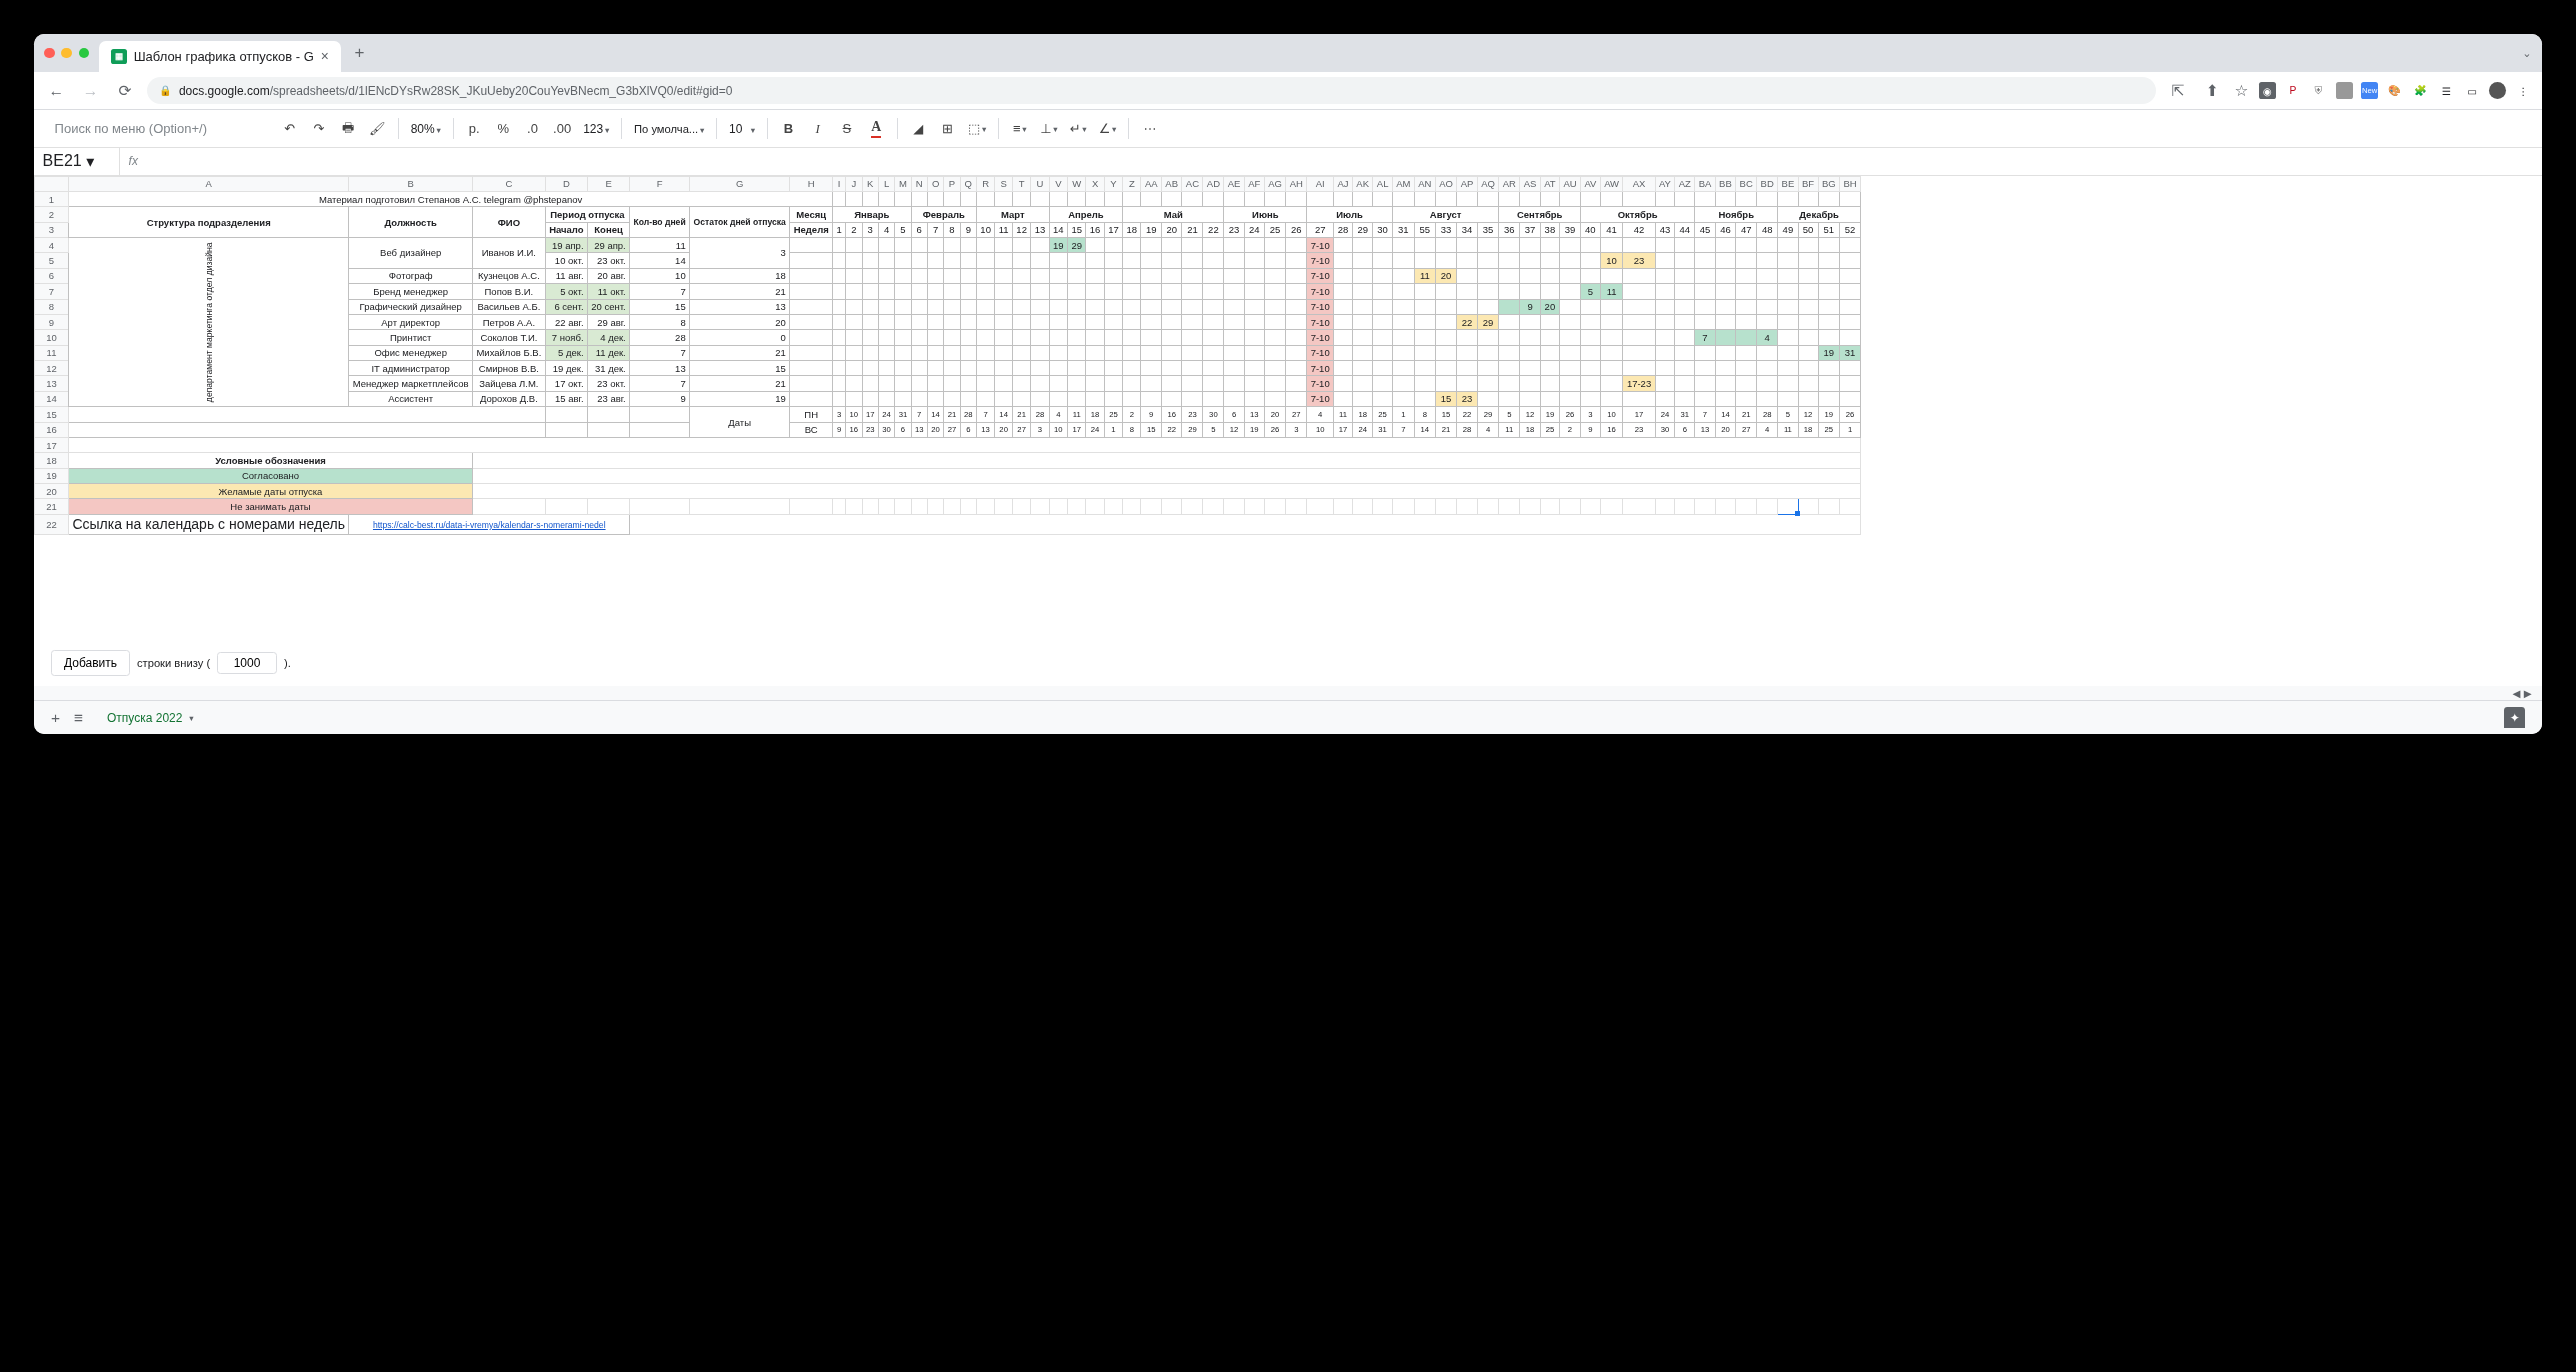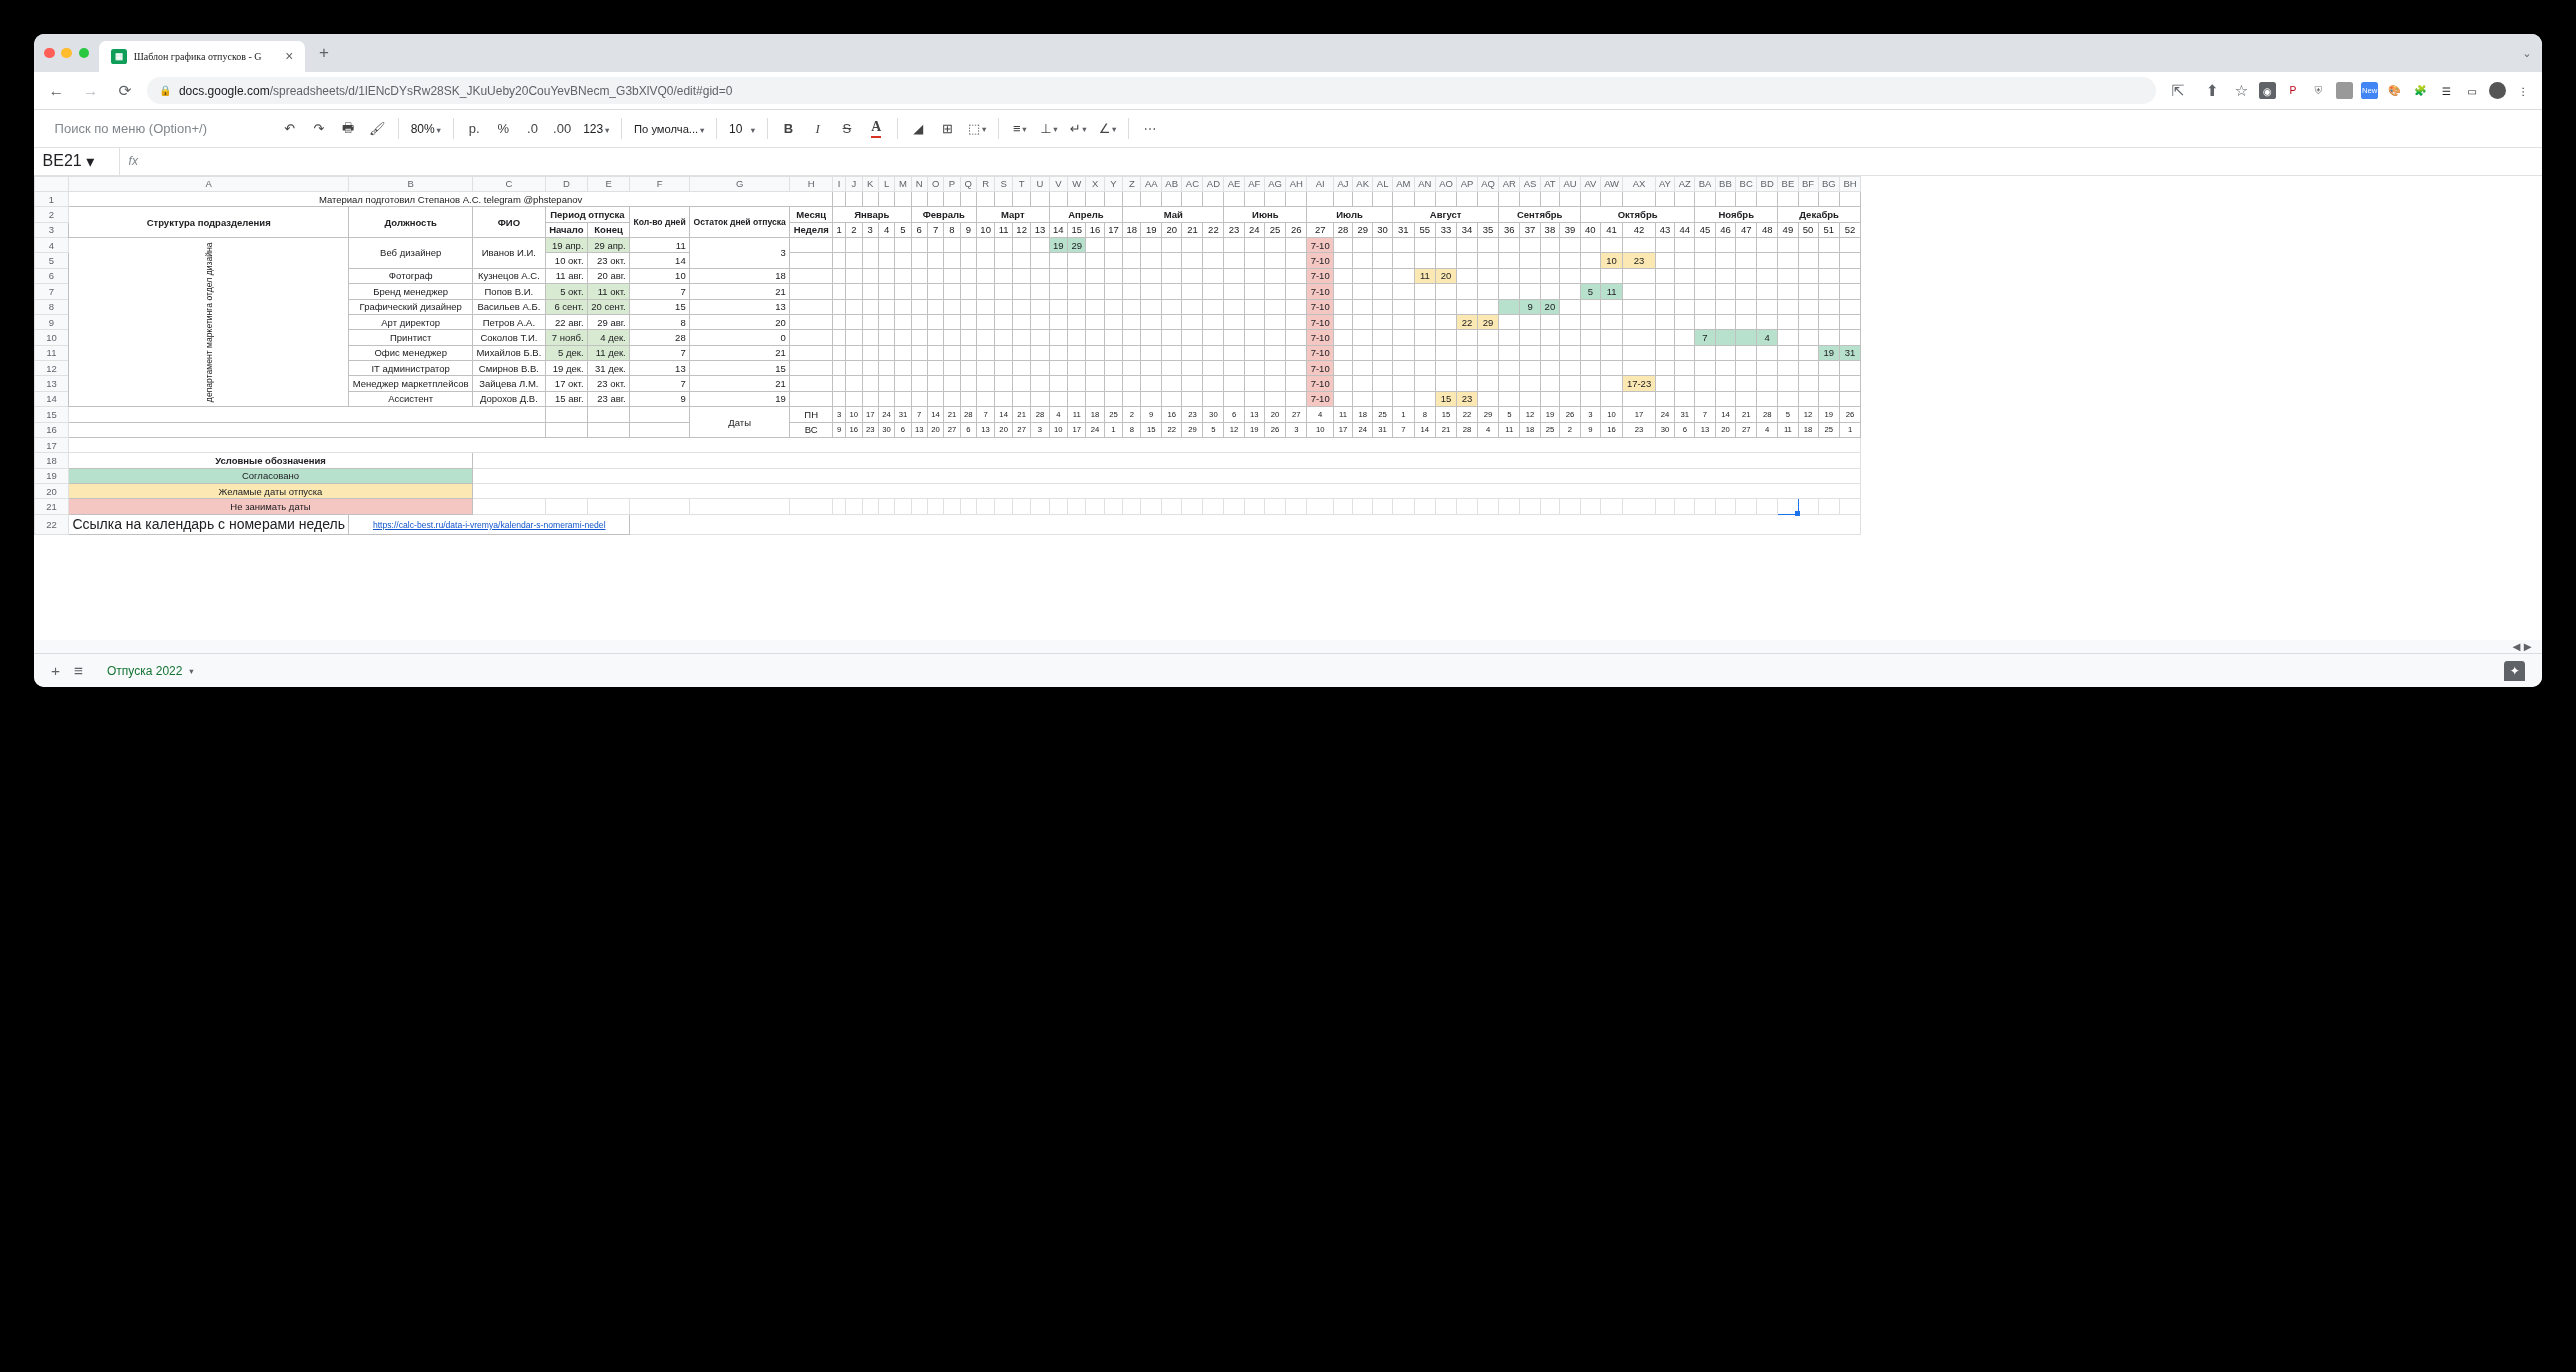--- a/index.html
+++ b/index.html
@@ -6,21 +6,21 @@
 body { background: #000; font-family: Arial, sans-serif; font-size: 11.2px; color: #202124; }
 .window { background: #fff; border-radius: 10.3px; margin: 34px; overflow: hidden; box-shadow: 0 8.6px 34px rgba(0,0,0,0.5); }
 .tabbar { background: #dee1e6; height: 38px; display: flex; align-items: center; padding: 0 10.3px; }
 .traffic { display: flex; gap: 6.9px; margin-right: 10.3px; }
 .traffic span { width: 10.3px; height: 10.3px; border-radius: 50%; display: block; }
 .tl-red { background: #ff5f57; }
 .tl-yellow { background: #febc2e; }
 .tl-green { background: #28c840; }
 .tab { background: #fff; border-radius: 6.9px 6.9px 0 0; padding: 6.9px 12px; display: flex; align-items: center; gap: 6.9px; height: 31px; margin-top: 6.9px; min-width: 206px; }
 .favicon { width: 15.5px; height: 15.5px; background: #0f9d58; border-radius: 2.6px; display: flex; align-items: center; justify-content: center; color: #fff; font-size: 8.6px; font-weight: bold; }
-.tab-title { font-size: 10px; flex: 1; white-space: nowrap; overflow: hidden; text-overflow: ellipsis; font-family: Liberation Serif, serif; }
+.tab-title { font-size: 13px; flex: 1; white-space: nowrap; overflow: hidden; text-overflow: ellipsis; }
 .tab-close { color: #5f6368; font-size: 13.8px; cursor: pointer; }
 .newtab { color: #5f6368; font-size: 17px; margin-left: 13.8px; cursor: pointer; }
 .expand { margin-left: auto; color: #5f6368; cursor: pointer; }
 .addrbar { background: #fff; height: 38px; display: flex; align-items: center; padding: 0 10.3px; gap: 10.3px; border-bottom: 0.9px solid #dadce0; }
 .nav-btn { width: 24px; height: 24px; display: flex; align-items: center; justify-content: center; color: #5f6368; cursor: pointer; font-size: 15.5px; }
 .nav-btn.disabled { color: #bdc1c6; }
 .url-field { flex: 1; background: #f1f3f4; border-radius: 17px; height: 27.5px; display: flex; align-items: center; padding: 0 12px; gap: 6.9px; font-size: 12px; }
 .lock { font-size: 10.3px; color: #5f6368; }
 .url-text { color: #202124; }
 .url-text .domain { color: #202124; }
@@ -1244,20 +1244,26 @@
           <tr>
             <th class="rowhdr">22</th>
             <td class="left" style="font-size:14px;border:0.9px solid #c0c0c0">Ссылка на календарь с номерами недель</td>
             <td colspan="4" class="left" style="border:0.9px solid #c0c0c0"><span class="link">https://calc-best.ru/data-i-vremya/kalendar-s-nomerami-nedel</span></td>
             <td colspan="55" class="noborder"></td>
           </tr>
         </tbody>
       </table>
   </div>
 
+  <div class="addrow-bar">
+    <button class="addrow-btn">Добавить</button>
+    <span>строки внизу (</span>
+    <input class="addrow-input" value="1000" style="">
+    <span>).</span>
+  </div>
 
   <div class="hscroll">
     <span>◀</span>
     <span>▶</span>
   </div>
 
   <div class="sheetbar">
     <span class="sheetbar-btn">+</span>
     <span class="sheetbar-btn">≡</span>
     <div class="sheet-tab">

